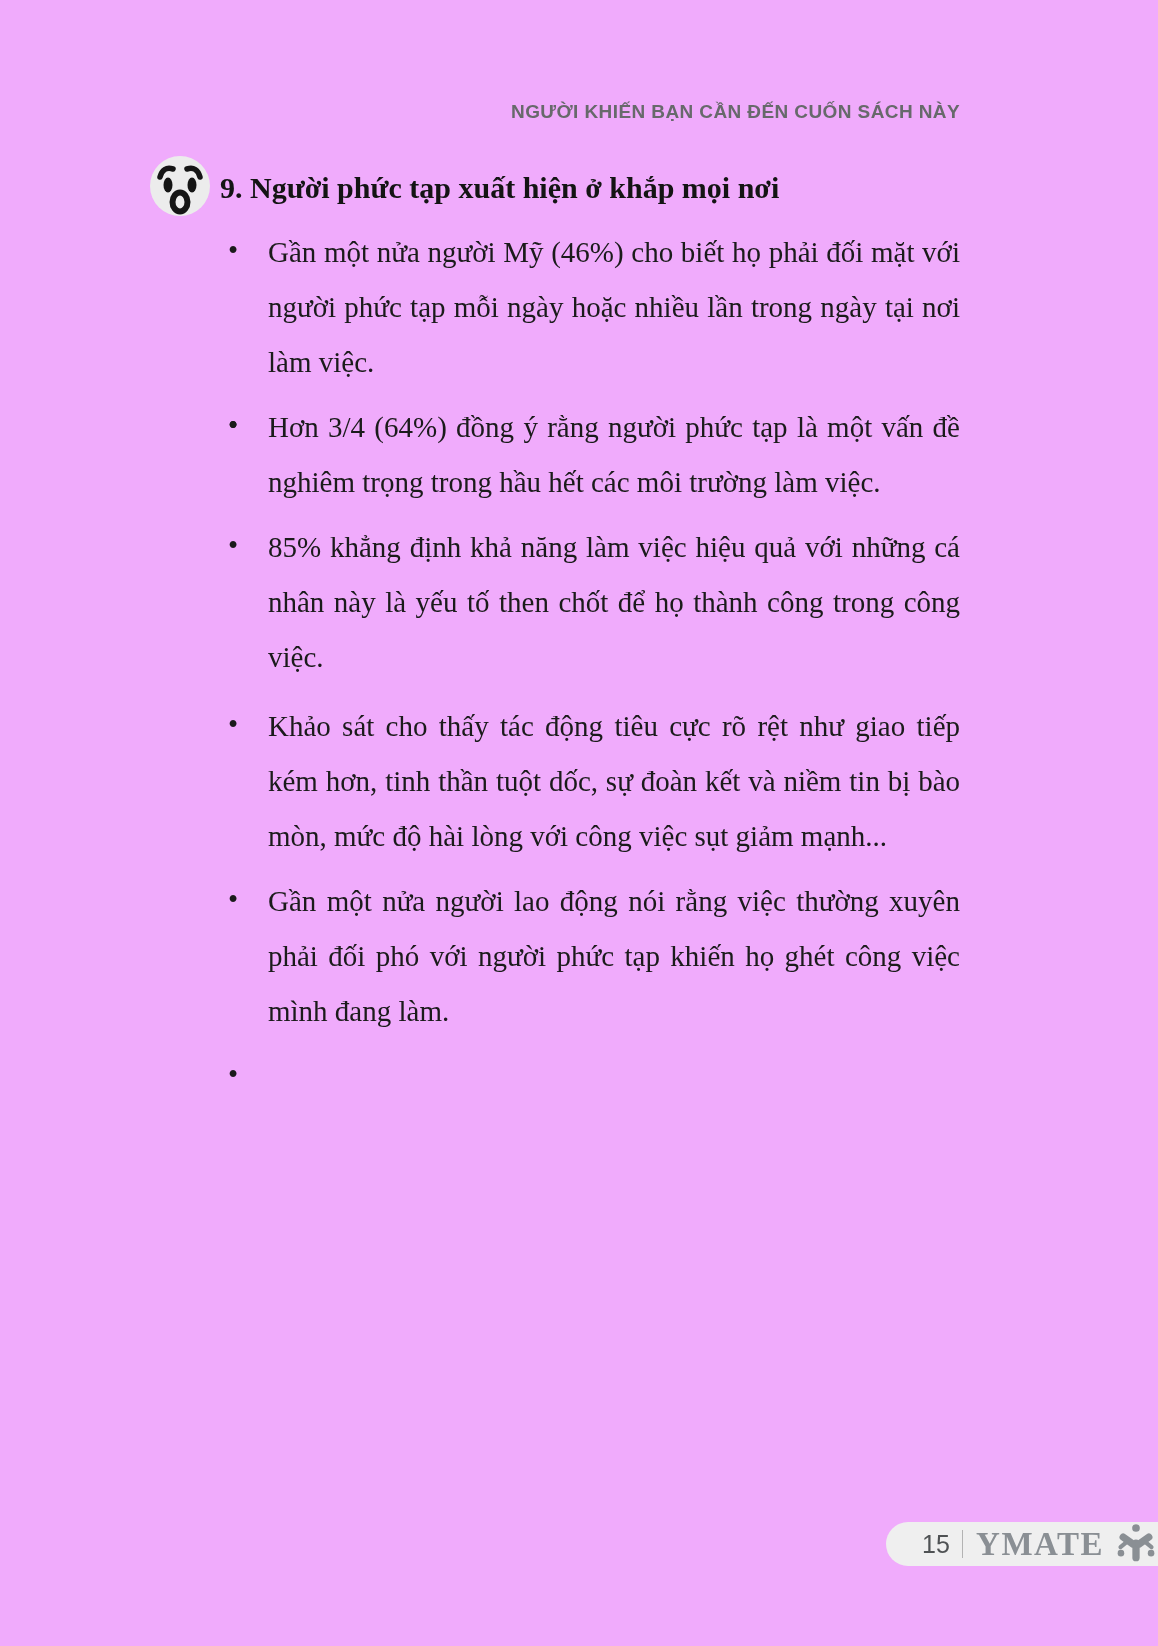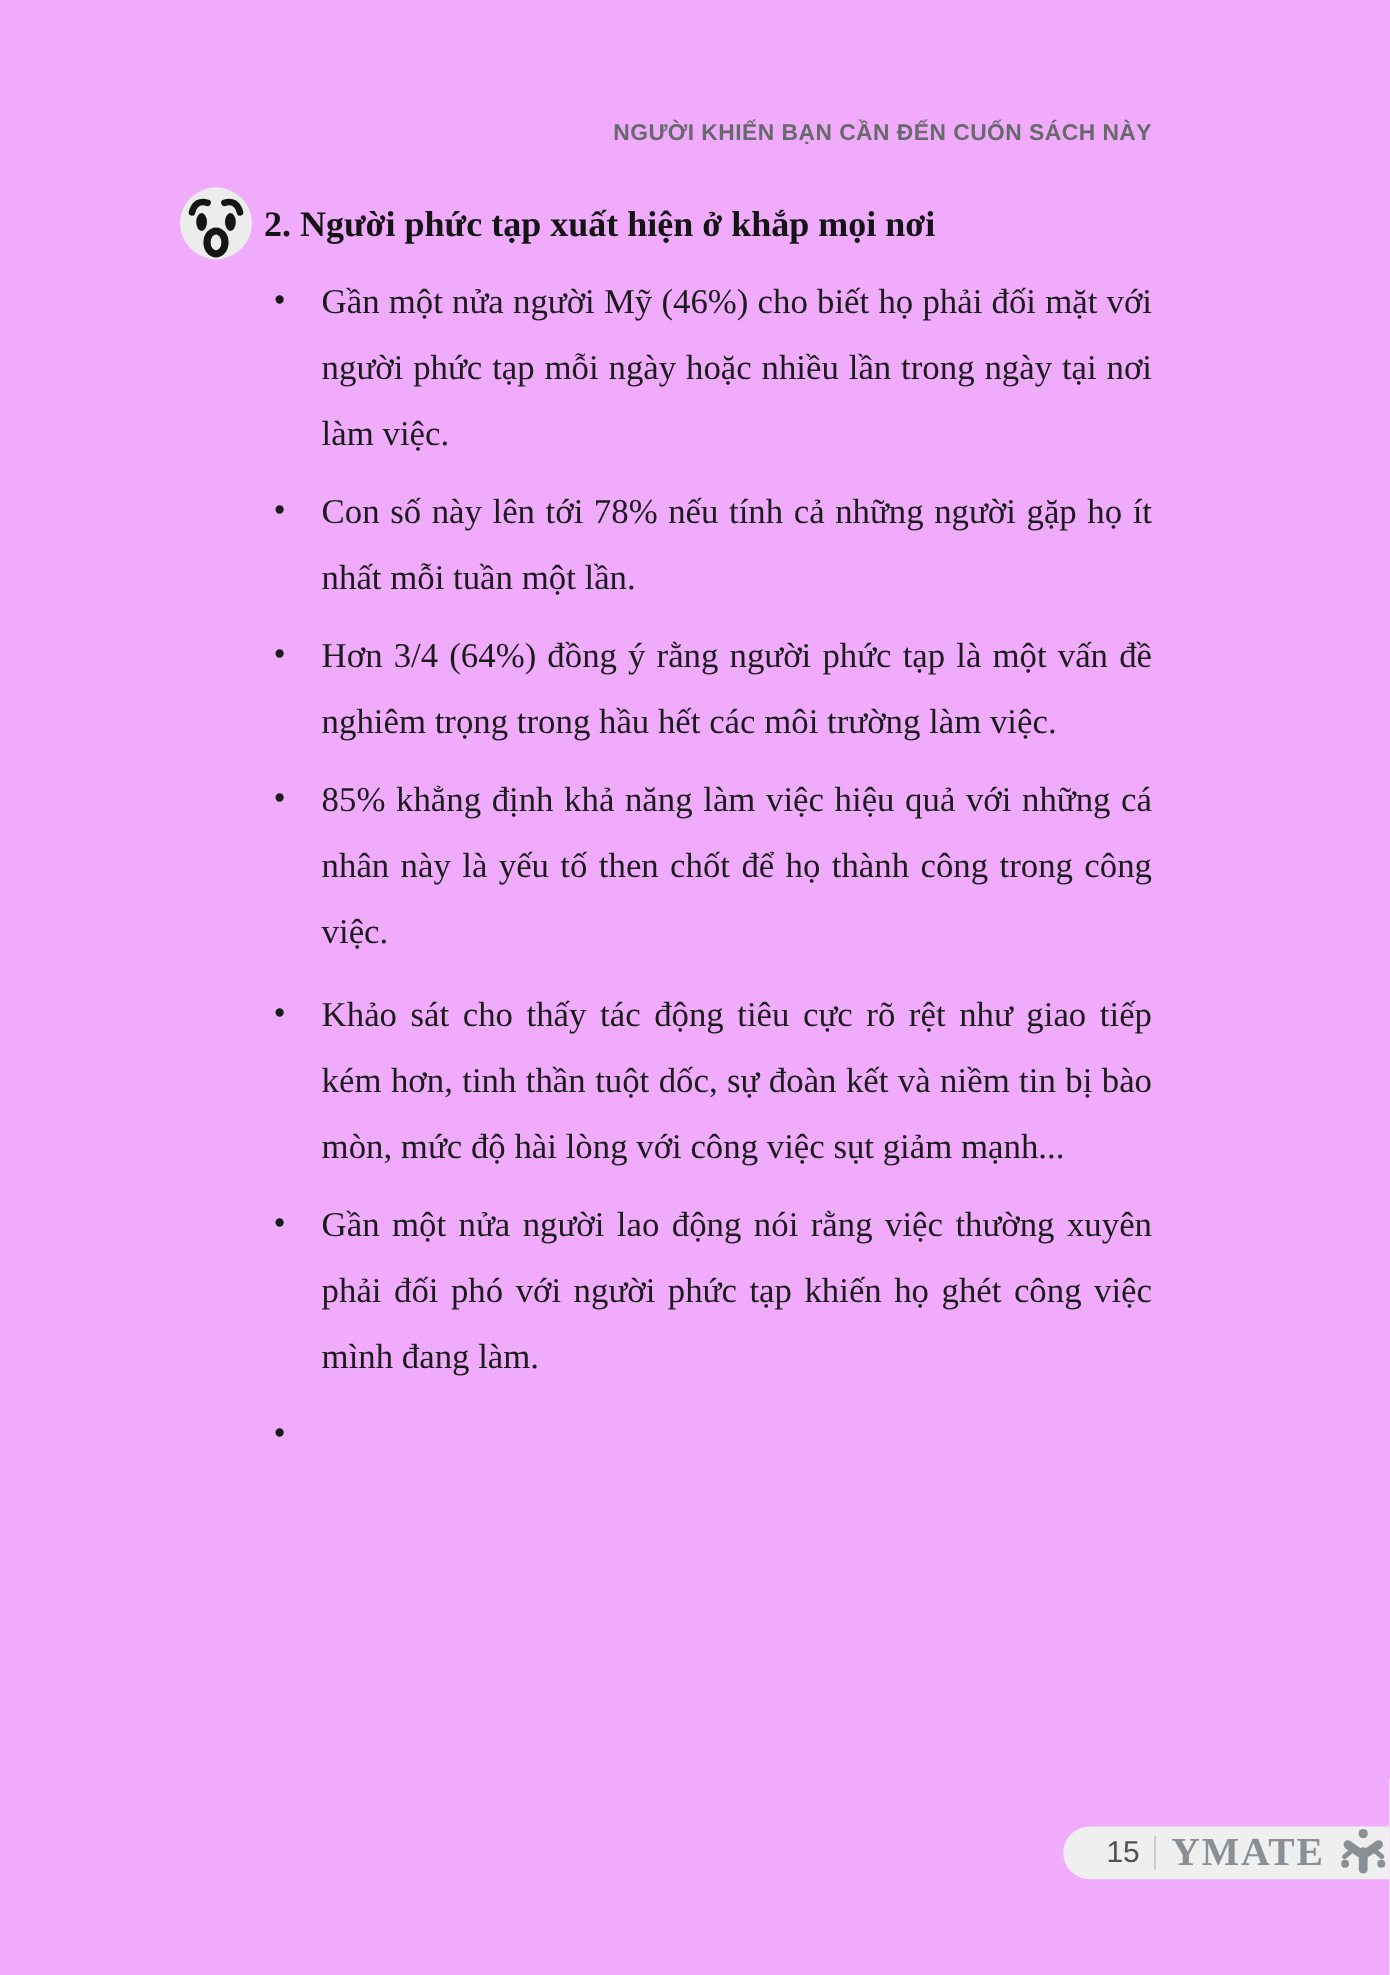--- a/index.html
+++ b/index.html
@@ -80,30 +80,29 @@
         <span class="face-icon">
           <svg viewBox="0 0 64 64" xmlns="http://www.w3.org/2000/svg">
             <circle cx="32" cy="32" r="30" fill="#ececec"></circle>
             <path d="M12 23 Q15 12 25 15" fill="none" stroke="#151515" stroke-width="5.5" stroke-linecap="round"></path>
             <path d="M52 23 Q49 12 39 15" fill="none" stroke="#151515" stroke-width="5.5" stroke-linecap="round"></path>
             <ellipse cx="20" cy="31" rx="4.5" ry="7.5" fill="#151515"></ellipse>
             <ellipse cx="44" cy="31" rx="4.5" ry="7.5" fill="#151515"></ellipse>
             <ellipse cx="32" cy="48" rx="7.5" ry="9.5" fill="none" stroke="#151515" stroke-width="6"></ellipse>
           </svg>
         </span>
-        <h2 class="section-title">2. Người phức tạp xuất hiện ở khắp mọi nơi</h2>
+        <h2 class="section-title">9. Người phức tạp xuất hiện ở khắp mọi nơi</h2>
       </div>
       <div class="bullets">
         <div class="bullet">
           <span class="dot">•</span>
           <span>Gần một nửa người Mỹ (46%) cho biết họ phải đối mặt với người phức tạp mỗi ngày hoặc nhiều lần trong ngày tại nơi làm việc.</span>
         </div>
         <div class="bullet">
           <span class="dot">•</span>
-          <span>Con số này lên tới 78% nếu tính cả những người gặp họ ít nhất mỗi tuần một lần.</span>
         </div>
         <div class="bullet">
           <span class="dot">•</span>
           <span>Hơn 3/4 (64%) đồng ý rằng người phức tạp là một vấn đề nghiêm trọng trong hầu hết các môi trường làm việc.</span>
         </div>
         <div class="bullet">
           <span class="dot">•</span>
           <span>85% khẳng định khả năng làm việc hiệu quả với những cá nhân này là yếu tố then chốt để họ thành công trong công việc.</span>
         </div>
       </div>

